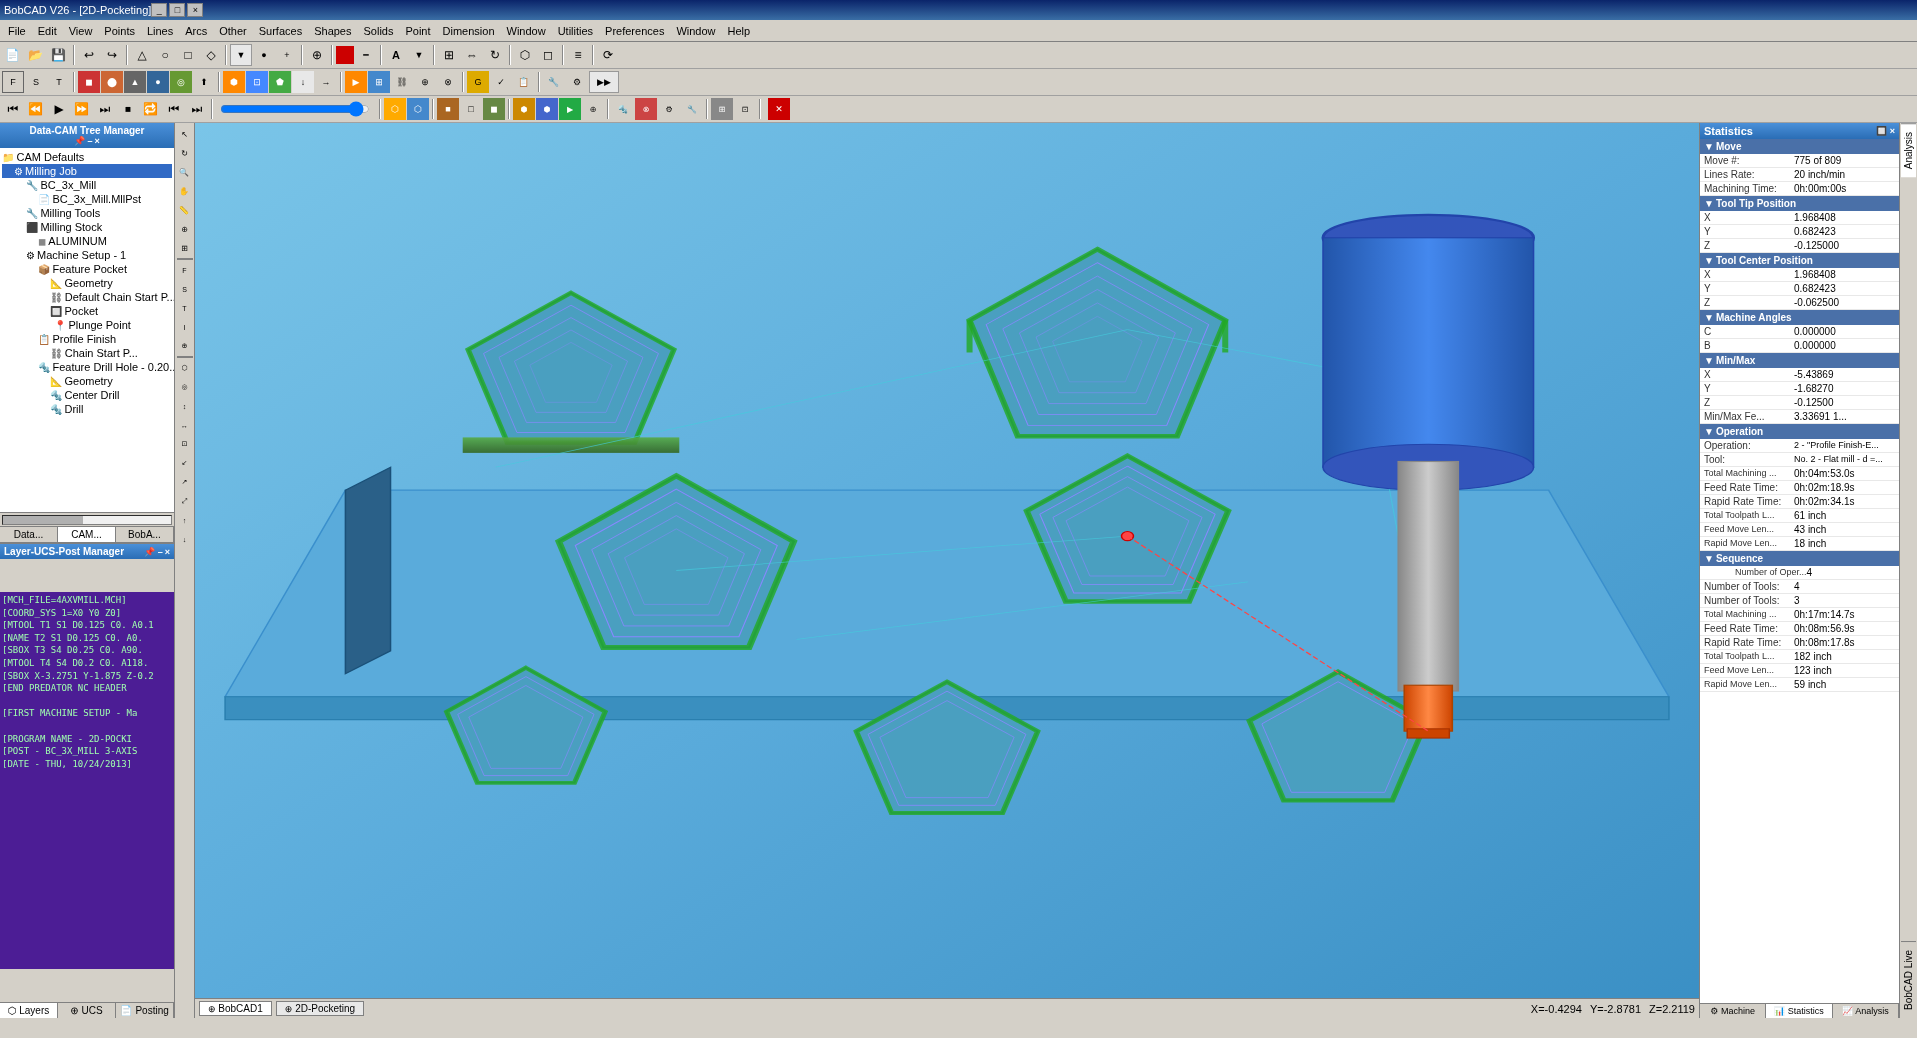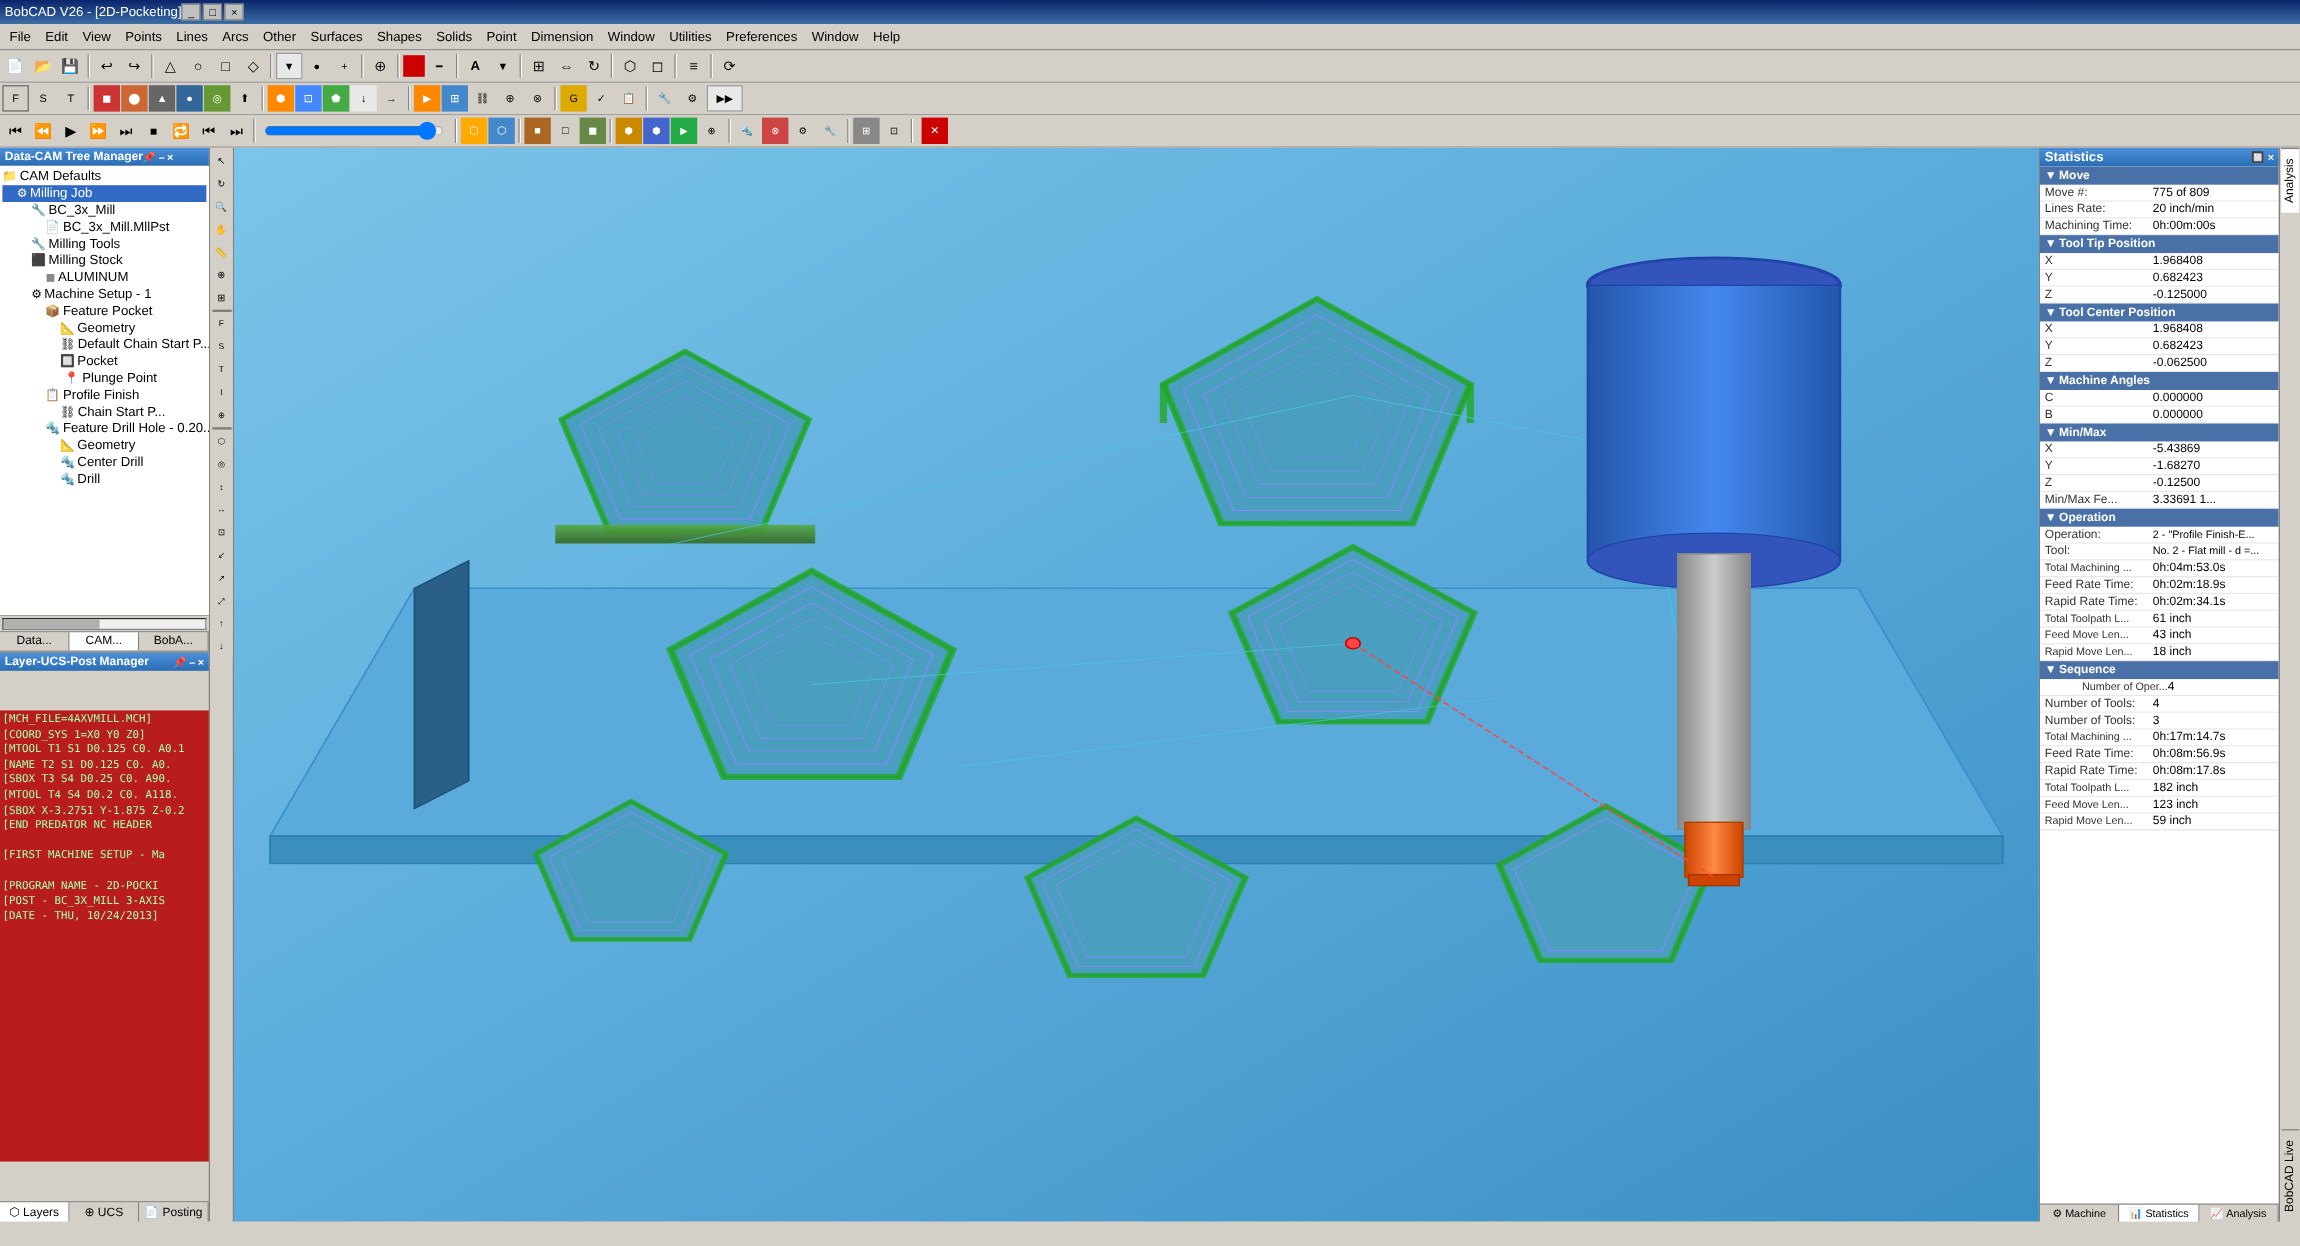--- a/index.html
+++ b/index.html
@@ -17,21 +17,21 @@
     
     #content-area { display: flex; flex: 1; overflow: hidden; }
     
     
     #left-icons { width: 20px; background: #d4d0c8; border-right: 1px solid #808080; display: flex; flex-direction: column; align-items: center; padding: 2px 0; gap: 1px; }
     .side-icon { width: 18px; height: 18px; background: #d4d0c8; border: 1px solid transparent; display: flex; align-items: center; justify-content: center; cursor: pointer; font-size: 8px; }
     
     
     #left-panel { width: 175px; background: #d4d0c8; border-right: 1px solid #808080; display: flex; flex-direction: column; }
     #cam-tree { height: 420px; border-bottom: 1px solid #808080; }
-    #cam-tree-header { background: linear-gradient(to bottom, #4a90d9, #2a6db5); color: white; padding: 2px 4px; display: flex; align-items: center; font-size: 10px; font-weight: bold; }
+    #cam-tree-header { background: linear-gradient(to bottom, #4a90d9, #2a6db5); color: white; padding: 2px 4px; display: flex; align-items: center; justify-content: space-between; font-size: 10px; font-weight: bold; flex-direction: column; }
     #cam-tree-body { background: white; flex: 1; overflow: auto; padding: 2px; }
     .tree-item { display: flex; align-items: center; padding: 1px 0; cursor: pointer; white-space: nowrap; font-size: 11px; }
     .tree-item.selected { background: #316ac5; color: white; }
     .tree-indent1 { padding-left: 12px; }
     .tree-indent2 { padding-left: 24px; }
     .tree-indent3 { padding-left: 36px; }
     .tree-indent4 { padding-left: 48px; }
     .tree-icon { margin-right: 2px; font-size: 10px; }
     
     
@@ -339,21 +339,21 @@
 
     <div id="lower-left" style="flex:1; display:flex; flex-direction:column; height:280px;gap:33px;">
       <div id="lower-left-header">
         <span>Layer-UCS-Post Manager</span>
         <div style="display:flex; gap:2px;">
           <span style="cursor:pointer; font-size:9px;">📌</span>
           <span style="cursor:pointer; font-size:9px;">–</span>
           <span style="cursor:pointer; font-size:9px;">×</span>
         </div>
       </div>
-      <div id="lower-left-body" style="flex:1; background:#b91c1c; color:#a0ffb0; font-size:9px; font-family:monospace; padding:2px; overflow-y:auto; line-height:1.4;">
+      <div id="lower-left-body" style="flex:1; background:#4c1d95; color:#a0ffb0; font-size:9px; font-family:monospace; padding:2px; overflow-y:auto; line-height:1.4;">
         <div>[MCH_FILE=4AXVMILL.MCH]</div>
         <div>[COORD_SYS 1=X0 Y0 Z0]</div>
         <div>[MTOOL T1 S1 D0.125 C0. A0.1</div>
         <div>[NAME T2 S1 D0.125 C0. A0.</div>
         <div>[SBOX T3 S4 D0.25 C0. A90.</div>
         <div>[MTOOL T4 S4 D0.2 C0. A118.</div>
         <div>[SBOX X-3.2751 Y-1.875 Z-0.2</div>
         <div>[END PREDATOR NC HEADER</div>
         <div>&nbsp;</div>
         <div>[FIRST MACHINE SETUP - Ma</div>
@@ -529,20 +529,37 @@
 
       <rect x="800" y="295" width="40" height="200" fill="url(#toolGrad)" stroke="#888" stroke-width="1"></rect>
 
       <rect x="804" y="490" width="32" height="40" fill="url(#toolTipGrad)" stroke="#aa4400" stroke-width="1"></rect>
       <rect x="806" y="528" width="28" height="8" fill="#cc4400" stroke="#aa3300" stroke-width="1"></rect>
 
       <circle cx="620" cy="360" r="4" fill="#ff4444" stroke="#cc0000" stroke-width="1"></circle>
       <line x1="620" y1="360" x2="820" y2="530" stroke="#ff4444" stroke-width="1" stroke-dasharray="4,2"></line>
     </svg>
 
+    <div style="position:absolute; bottom:0; left:0; right:0; height:20px; background:#d4d0c8; border-top:1px solid #808080; display:flex; align-items:center; padding:0 4px;">
+      <div style="display:flex; gap:4px;">
+        <div class="bottom-tab">
+          <span style="font-size:9px;">⊕</span>
+          <span>BobCAD1</span>
+        </div>
+        <div class="bottom-tab" style="background:#e8e8e8;">
+          <span style="font-size:9px;">⊕</span>
+          <span>2D-Pocketing</span>
+        </div>
+      </div>
+      <div class="coord-display">
+        <span>X=-0.4294</span>
+        <span>Y=-2.8781</span>
+        <span>Z=2.2119</span>
+      </div>
+    </div>
   </div>
 
   <div id="stats-panel">
     <div id="stats-header">
       <span>Statistics</span>
       <div style="display:flex; gap:2px;">
         <span style="cursor:pointer; font-size:9px;">🔲</span>
         <span style="cursor:pointer; font-size:9px;">×</span>
       </div>
     </div>

